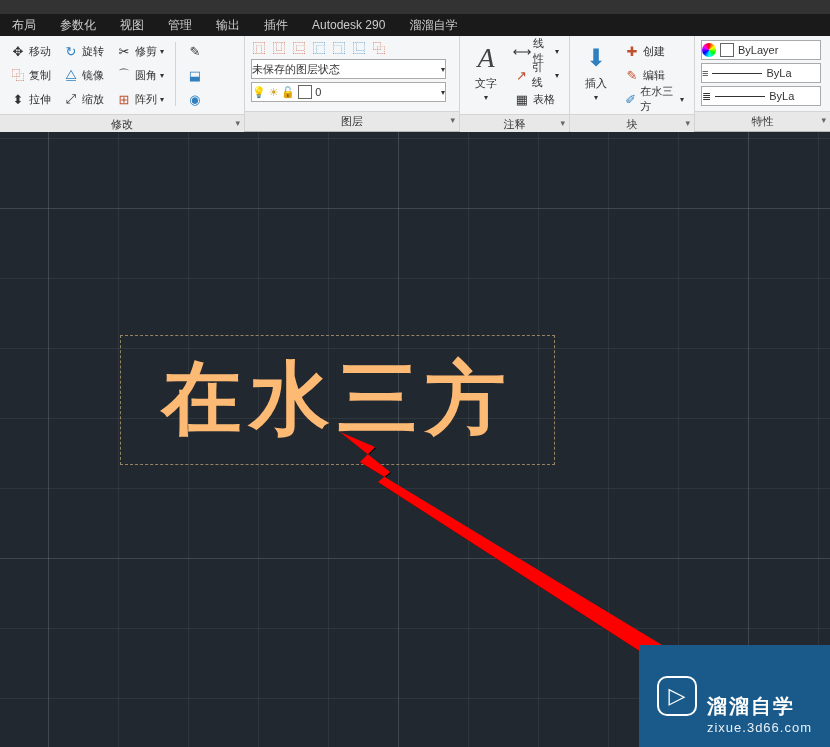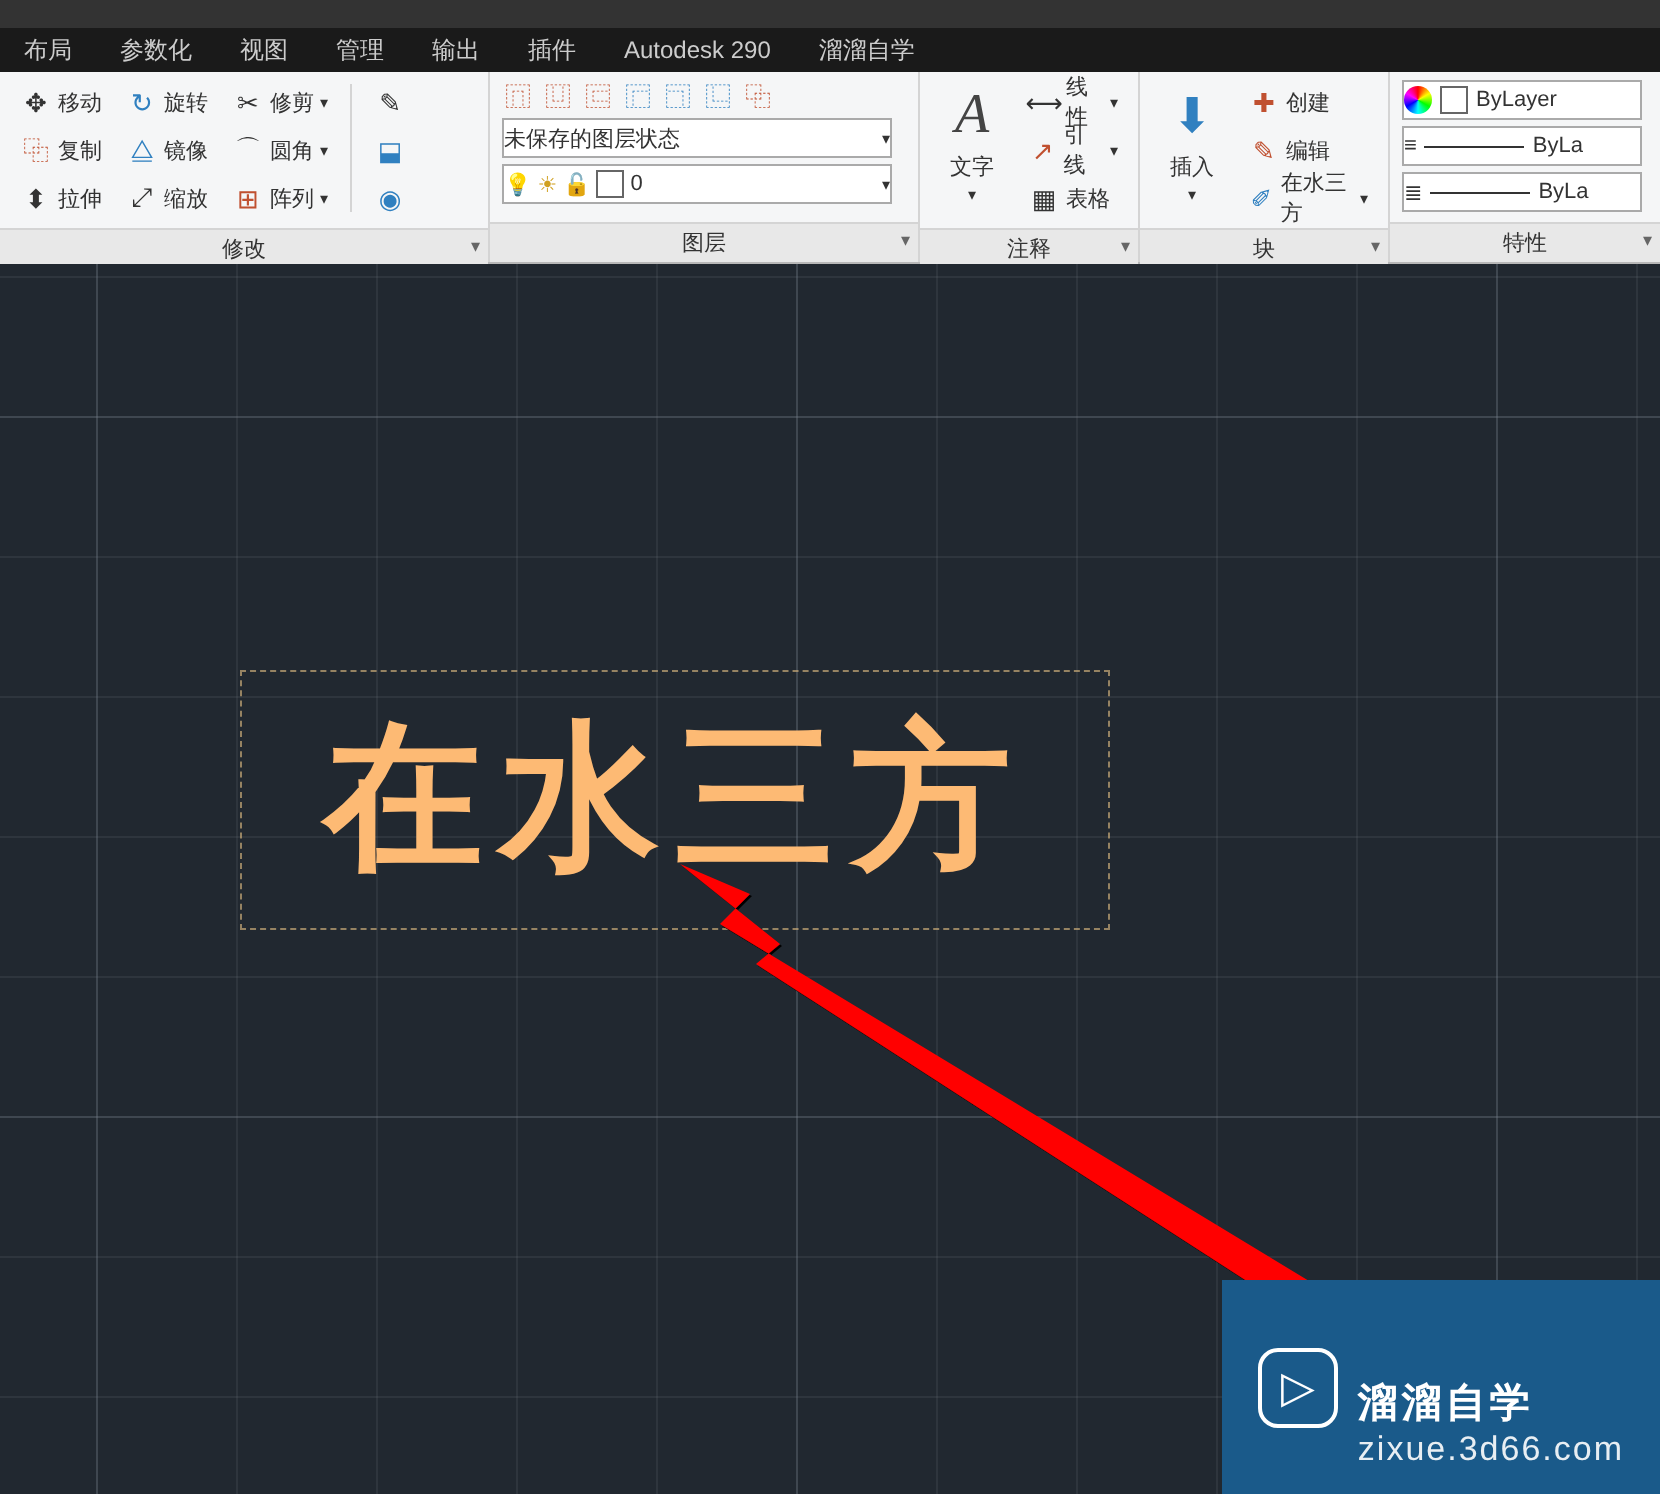--- a/index.html
+++ b/index.html
@@ -185,21 +185,21 @@
       height: 40px;
       border: 2px solid #fff;
       border-radius: 10px;
       display: flex;
       align-items: center;
       justify-content: center;
       font-size: 22px;
     }
     .wm-text { display: flex; flex-direction: column; }
     .wm-title { font-size: 20px; font-weight: bold; letter-spacing: 2px; margin-top: 36px; }
-    .wm-sub { font-size: 17px; opacity: 0.9; letter-spacing: 1px; }
+    .wm-sub { font-size: 13px; opacity: 0.9; letter-spacing: 1px; }
     
     .swatch {
       width: 14px;
       height: 14px;
       border: 1px solid #666;
       display: inline-block;
     }
     .color-circle {
       width: 14px;
       height: 14px;

